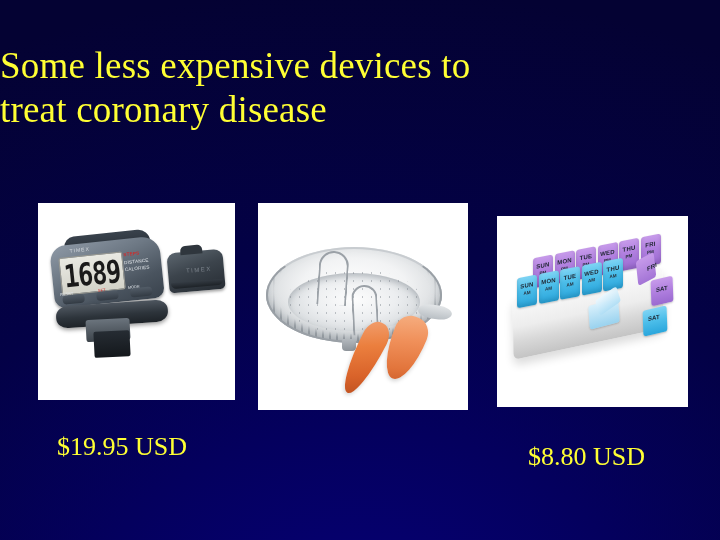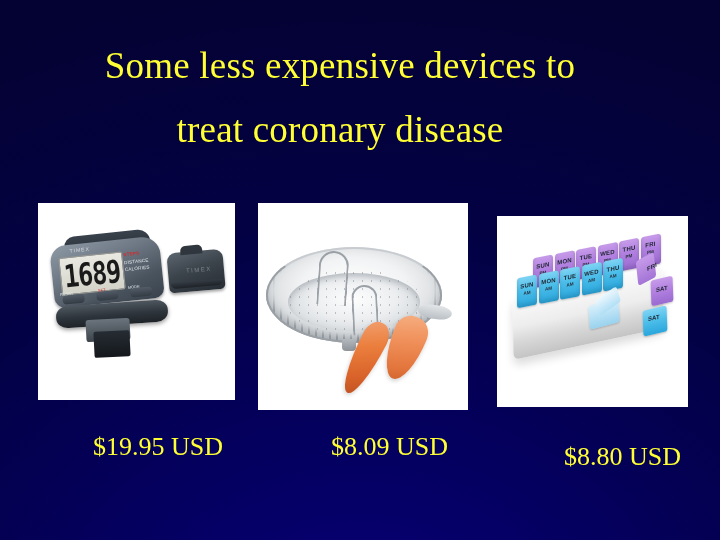--- a/index.html
+++ b/index.html
@@ -10,41 +10,40 @@
     background:#040233;
   }
   .slide{
     position:relative;width:720px;height:540px;
     background:radial-gradient(ellipse 120% 120% at 50% 118%, #060078 0%, #04005e 32%, #030146 60%, #040233 100%);
   }
 
   
   .title{
     position:absolute;left:0;top:44px;width:680px;
-    text-align:center;
     color:#ffff33;
     font-family:"Liberation Serif", serif;
     font-size:37px;line-height:44px;
     letter-spacing:0.2px;
   }
-  .title .l2{display:block;margin-top:20px;}
+  .title .l2{display:block;}
 
   
   .photo{
     position:absolute;background:#ffffff;overflow:hidden;
   }
   #photo-1{left:38px;top:203px;width:197px;height:197px;}
   #photo-2{left:258px;top:203px;width:210px;height:207px;}
   #photo-3{left:497px;top:216px;width:191px;height:191px;}
 
   
   .price{
     position:absolute;color:#ffff33;
     font-family:"Liberation Serif", serif;
-    font-size:26px;line-height:30px;white-space:nowrap;margin-left:36px;
+    font-size:26px;line-height:30px;white-space:nowrap;
   }
   #price-1{left:57px;top:432px;}
   #price-2{left:295px;top:432px;}
   #price-3{left:528px;top:442px;}
 
   
   .ped-wrap{position:absolute;left:0;top:0;width:197px;height:197px;}
   .ped-body{
     position:absolute;left:14px;top:38px;width:110px;height:62px;
     background:linear-gradient(160deg,#8e99a6 0%,#6d7884 38%,#4a545f 72%,#39424c 100%);
@@ -406,16 +405,15 @@
       <div class="pill-sat-am"></div>
 
       <span class="floatlabel" style="left:150px;top:48px;transform:skewY(-22deg) rotate(-6deg);">FRI</span>
       <span class="floatlabel" style="left:159px;top:70px;transform:skewY(-11deg);">SAT</span>
       <span class="floatlabel" style="left:151px;top:99px;transform:skewY(-11deg);">SAT</span>
 
     </div>
   </div>
 
   <div class="price" id="price-1">$19.95 USD</div>
-  <div class="price" id="price-2">$8.09 USD</div>
   <div class="price" id="price-3">$8.80 USD</div>
 
 </div>
 
 </body></html>

